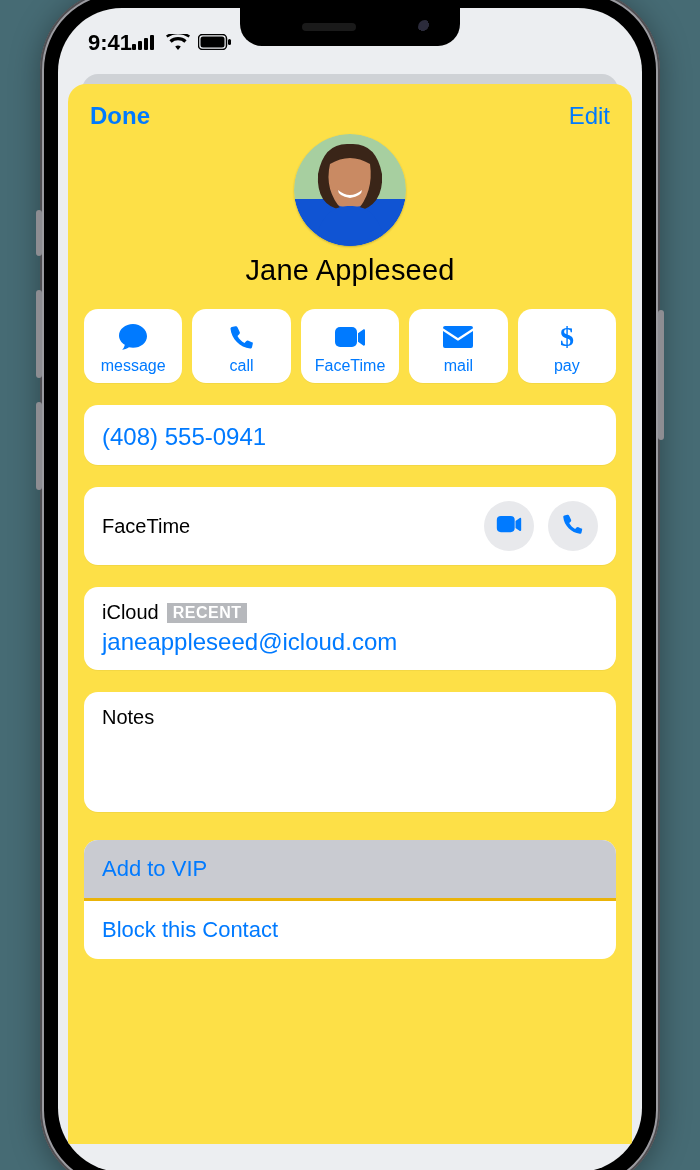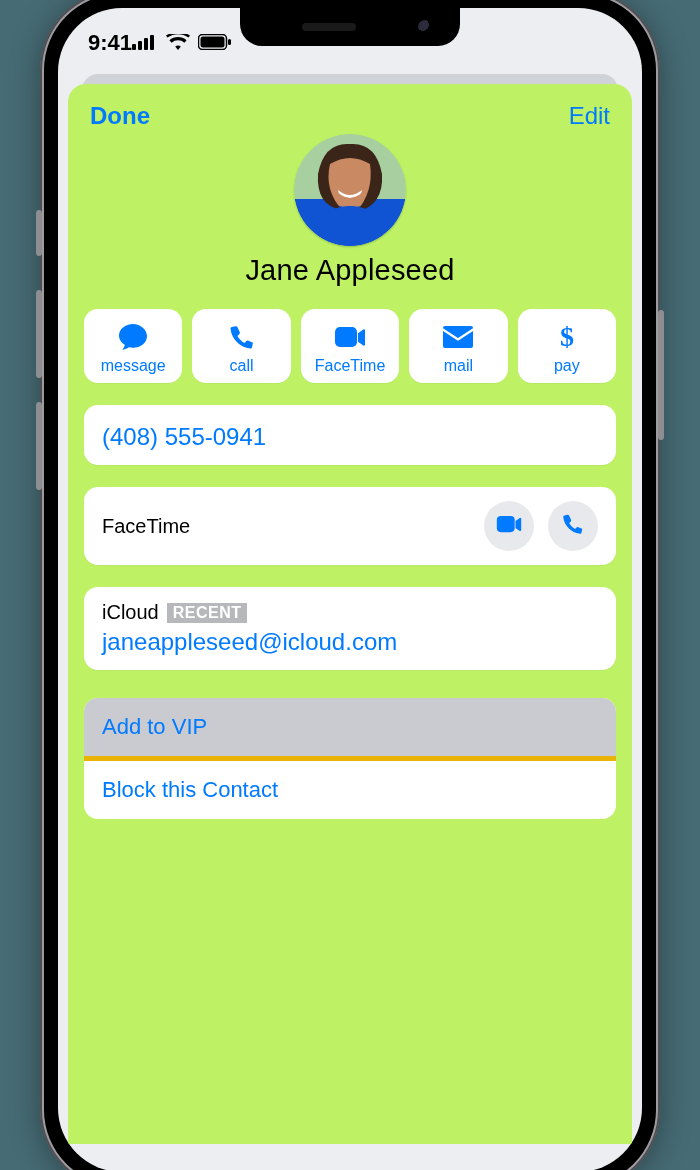--- a/index.html
+++ b/index.html
@@ -93,21 +93,21 @@
   .sheet-shadow {
     position: absolute;
     top: -10px;
     left: 24px; right: 24px;
     height: 24px;
     background: #cfd2d6;
     border-radius: 16px 16px 0 0;
   }
   .sheet {
     position: relative;
-    background: #bef264;
+    background: #fde047;
     border-radius: 18px 18px 0 0;
     margin: 0 10px;
     padding: 18px 16px 0;
     min-height: 1060px;
   }
 
   .navbar {
     display: flex;
     justify-content: space-between;
     align-items: center;
@@ -202,21 +202,21 @@
   .list {
     margin-top: 28px;
     background: #fff;
     border-radius: 14px;
     overflow: hidden;
   }
   .list .row {
     padding: 16px 18px;
     font-size: 22px;
     color:#007aff;
-    border-top: 5px solid #eab308;
+    border-top: 3px solid #eab308;
   }
   .list .row:first-child { border-top: none; }
   .list .row.highlight { background: #c9cbd1; }
 
 </style>
 </head>
 <body>
 
 <div class="phone">
   <div class="side-btn l1"></div>
@@ -358,20 +358,23 @@
         </div>
 
         <div class="card">
           <div class="label">
             <span>iCloud</span>
             <span class="badge">RECENT</span>
           </div>
           <div class="value">janeappleseed@icloud.com</div>
         </div>
 
+        <div class="card notes-card">
+          <div class="label">Notes</div>
+        </div>
 
         <div class="list">
           <div class="row highlight">Add to VIP</div>
           <div class="row">Block this Contact</div>
         </div>
 
       </div>
     </div>
   </div>
 </div>

